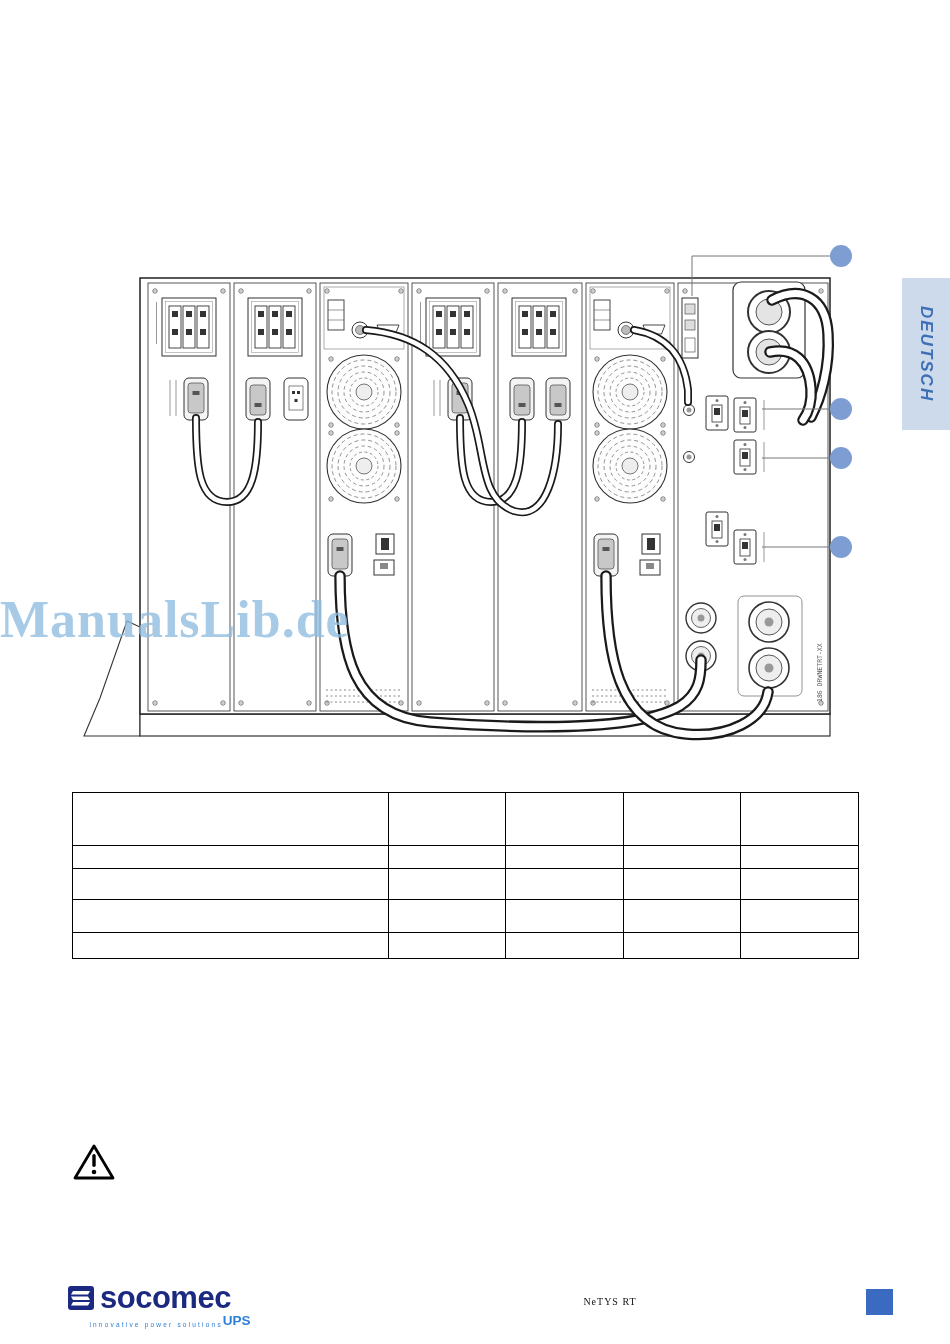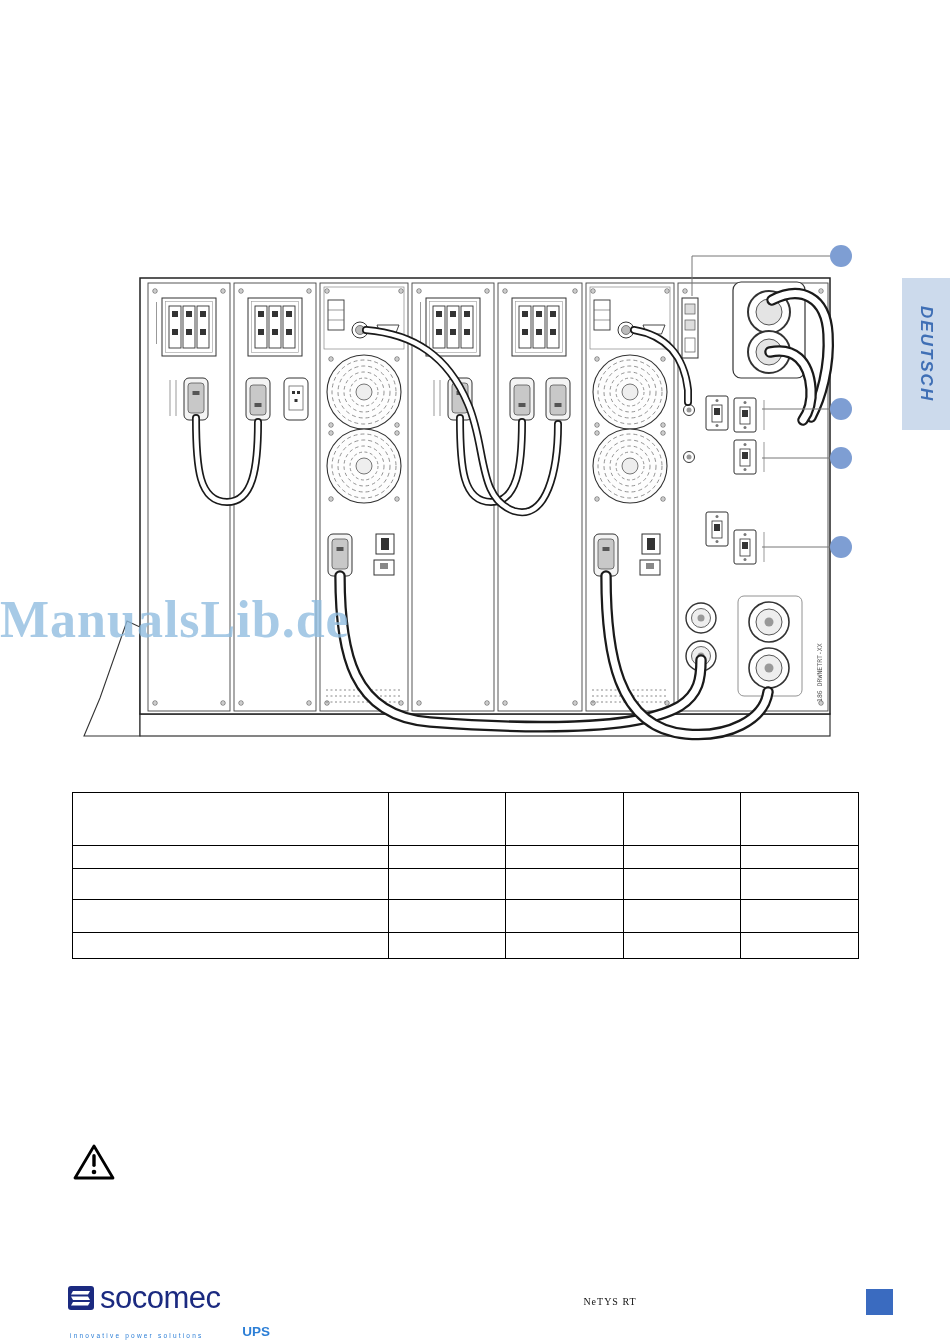--- a/index.html
+++ b/index.html
@@ -42,22 +42,22 @@
   .spec-table tr:nth-child(3) td{height:30px;}
   .spec-table tr:nth-child(4) td{height:32px;}
   .spec-table tr:nth-child(5) td{height:25px;}
 
   
   .warning{position:absolute;left:72px;top:1142px;}
 
   
   .footer-logo{position:absolute;left:68px;top:1282px;width:202px;}
   .brand-row{display:flex;align-items:center;gap:6px;}
-  .brand-name{font-size:31px;font-weight:normal;color:var(--brand_navy,#1b2a80);letter-spacing:-0.5px;line-height:1;}
-  .tagline-row{display:flex;justify-content:space-between;align-items:flex-end;margin-top:12px;padding-left:2px;}
+  .brand-name{font-size:31px;font-weight:bold;color:var(--brand_navy,#1b2a80);letter-spacing:-0.5px;line-height:1;}
+  .tagline-row{display:flex;justify-content:center;align-items:flex-end;margin-top:1px;padding-left:2px;}
   .tagline{font-size:6.5px;letter-spacing:2.2px;color:var(--brand_blue,#2d7fd6);white-space:nowrap;}
   .division{font-size:13.5px;font-weight:bold;color:var(--brand_blue,#2d7fd6);line-height:1;}
   .product-name{
     position:absolute;left:520px;top:1296px;width:180px;text-align:center;
     font-family:"Liberation Serif",serif;font-size:10px;color:#111;letter-spacing:1px;
   }
   .page-box{position:absolute;left:866px;top:1289px;width:27px;height:26px;background:var(--page_box,#3a6bc0);}
 </style>
 </head>
 <body>

